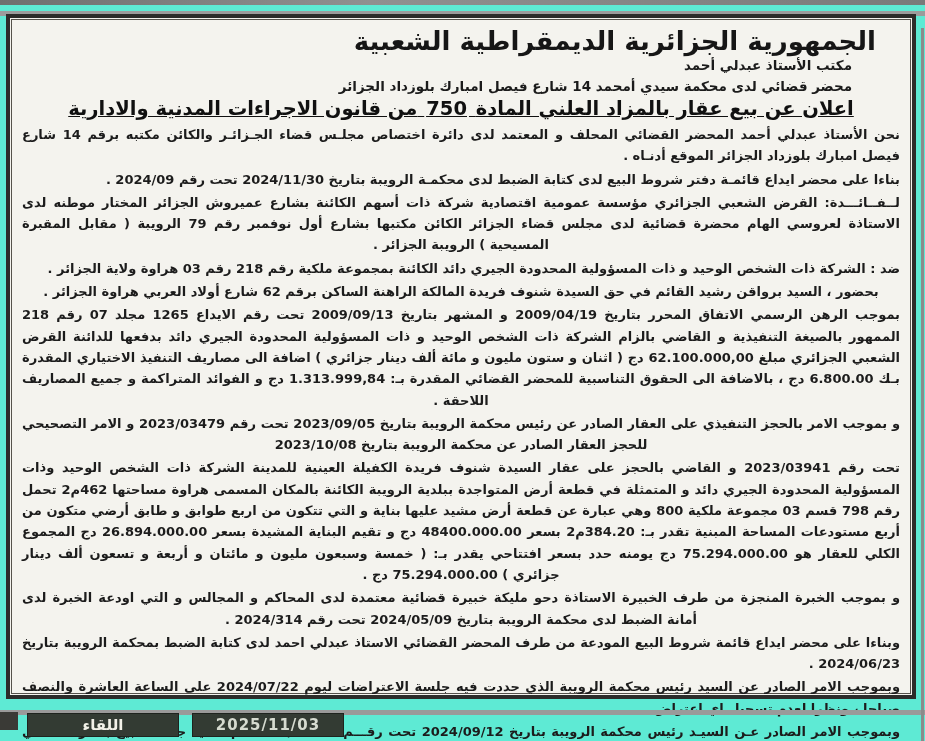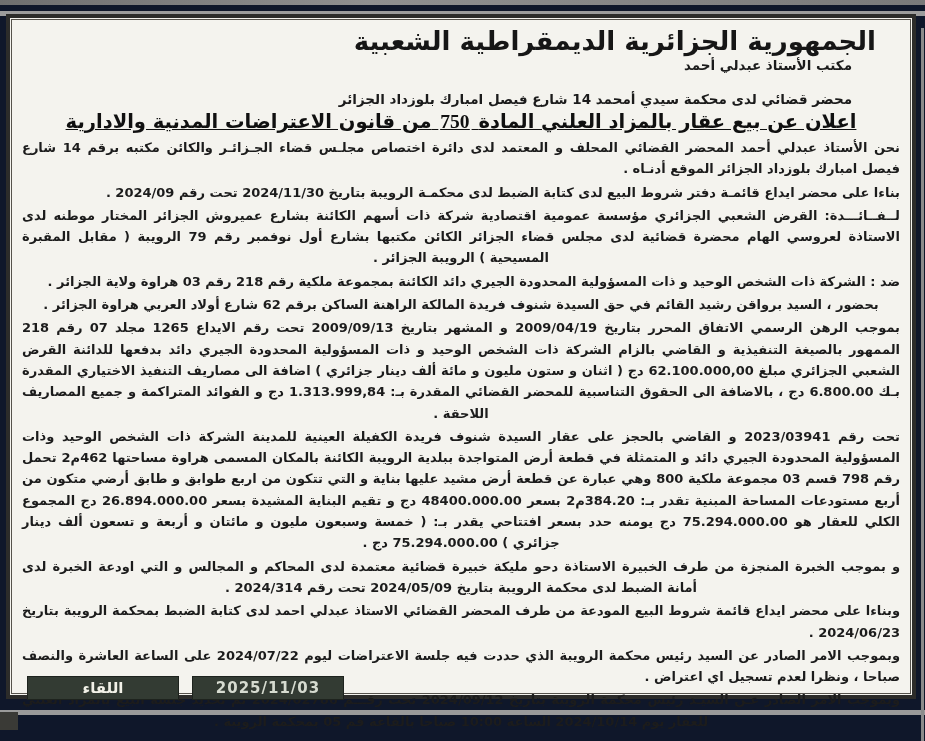--- a/index.html
+++ b/index.html
@@ -4,21 +4,21 @@
 <style>
   html,body{margin:0;padding:0;}
   body{
     width:925px;height:741px;
     background:#e9e7e1;
     font-family:"DejaVu Sans",sans-serif;
     position:relative;overflow:hidden;
   }
   .page{
     position:absolute;inset:0;
-    background:#0f172a;
+    background:#5eead4;
     color:#1b1b1b;
   }
   
   .scan-bar{position:absolute;left:0;right:0;background:#868686;}
   .scan-bar.top1{top:0;height:5px;background:linear-gradient(90deg,#6f6f6f,#909090 40%,#7a7a7a);}
   .scan-bar.top2{top:11px;height:5px;background:#9c9c9c;}
   .scan-bar.bottom1{top:710px;height:5px;background:#9a9a9a;}
   .right-edge{position:absolute;top:28px;bottom:0;right:1px;width:3px;background:#8b8b8b;}
   .corner-nub{position:absolute;left:0;top:712px;width:18px;height:18px;background:#3a3a36;}
   
@@ -30,41 +30,41 @@
     padding:6px 12px 4px 12px;
     box-sizing:border-box;
   }
   .republic{
     direction:rtl;text-align:right;
     font-size:26px;font-weight:bold;letter-spacing:0px;
     padding:2px 24px 0 0;color:#161616;
   }
   .office{direction:rtl;text-align:right;padding:1px 48px 0 0;font-weight:bold;}
   .office .line1{font-size:13.5px;}
-  .office .line2{font-size:13.5px;margin-top:18px;text-align:right;}
+  .office .line2{font-size:13.5px;margin-top:5px;text-align:right;}
   .title{
     direction:rtl;text-align:center;
     font-size:19.5px;font-weight:bold;
     text-decoration:underline;
     margin-top:3px;color:#101010;
   }
-  .title .artno{text-decoration:underline;padding:0 2px;font-family:Liberation Serif, serif;}
+  .title .artno{text-decoration:underline;padding:0 2px;}
   .body{
     direction:rtl;
     margin-top:4px;
     font-size:13px;font-weight:bold;
     line-height:21.3px;
     color:#1c1c1c;
   }
   .para{margin:0 0 2px 0;text-align:justify;}
   .para.last-right{text-align-last:right;}
   .para.last-center{text-align-last:center;}
   
   .badge{
-    position:absolute;top:676px;height:24px;
+    position:absolute;top:713px;height:24px;
     display:flex;align-items:center;justify-content:center;
     background:#333b33;color:#f2f1e8;
     font-weight:bold;font-size:15px;
     box-sizing:border-box;border:1px solid #1e231e;
   }
   .badge.stamp{left:27px;width:152px;letter-spacing:4px;}
   .badge.date{left:192px;width:152px;color:#d6dbd0;letter-spacing:1px;}
 </style>
 </head>
 <body>
@@ -76,29 +76,30 @@
 
   <div class="frame">
 
     <div class="republic">الجمهورية الجزائرية الديمقراطية الشعبية</div>
 
     <div class="office">
       <div class="line1">مكتب الأستاذ عبدلي أحمد</div>
       <div class="line2">محضر قضائي لدى محكمة سيدي أمحمد 14 شارع فيصل امبارك بلوزداد الجزائر</div>
     </div>
 
-    <div class="title"><span>اعلان عن بيع عقار بالمزاد العلني المادة</span> <span class="artno">750</span> <span>من قانون الاعتراضات المدنية والادارية</span></div>
+    <div class="title"><span>اعلان عن بيع عقار بالمزاد العلني المادة</span> <span class="artno">750</span> <span>من قانون الاجراءات المدنية والادارية</span></div>
 
     <div class="body">
       <p class="para last-right">نحن الأستاذ عبدلي أحمد المحضر القضائي المحلف و المعتمد لدى دائرة اختصاص مجلـس قضاء الجـزائـر والكائن مكتبه برقم 14 شارع فيصل امبارك بلوزداد الجزائر الموقع أدنـاه .</p>
       <p class="para last-right">بناءا على محضر ايداع قائمـة دفتر شروط البيع لدى كتابة الضبط لدى محكمـة الرويبة بتاريخ 2024/11/30 تحت رقم 2024/09 .</p>
       <p class="para last-center">لــفــائـــدة: القرض الشعبي الجزائري مؤسسة عمومية اقتصادية شركة ذات أسهم الكائنة بشارع عميروش الجزائر المختار موطنه لدى الاستاذة لعروسي الهام محضرة قضائية لدى مجلس قضاء الجزائر الكائن مكتبها بشارع أول نوفمبر رقم 79 الرويبة ( مقابل المقبرة المسيحية ) الرويبة الجزائر .</p>
       <p class="para last-right">ضد : الشركة ذات الشخص الوحيد و ذات المسؤولية المحدودة الجيري دائد الكائنة بمجموعة ملكية رقم 218 رقم 03 هراوة ولاية الجزائر .</p>
       <p class="para last-center">بحضور ، السيد برواقن رشيد القائم في حق السيدة شنوف فريدة المالكة الراهنة الساكن برقم 62 شارع أولاد العربي هراوة الجزائر .</p>
       <p class="para last-center">بموجب الرهن الرسمي الاتفاق المحرر بتاريخ 2009/04/19 و المشهر بتاريخ 2009/09/13 تحت رقم الايداع 1265 مجلد 07 رقم 218 الممهور بالصيغة التنفيذية و القاضي بالزام الشركة ذات الشخص الوحيد و ذات المسؤولية المحدودة الجيري دائد بدفعها للدائنة القرض الشعبي الجزائري مبلغ 62.100.000,00 دج ( اثنان و ستون مليون و مائة ألف دينار جزائري ) اضافة الى مصاريف التنفيذ الاختياري المقدرة بـك 6.800.00 دج ، بالاضافة الى الحقوق التناسبية للمحضر القضائي المقدرة بـ: 1.313.999,84 دج و الفوائد المتراكمة و جميع المصاريف اللاحقة .</p>
+      <p class="para last-center">و بموجب الامر بالحجز التنفيذي على العقار الصادر عن رئيس محكمة الرويبة بتاريخ 2023/09/05 تحت رقم 2023/03479 و الامر التصحيحي للحجز العقار الصادر عن محكمة الرويبة بتاريخ 2023/10/08</p>
       <p class="para last-center">تحت رقم 2023/03941 و القاضي بالحجز على عقار السيدة شنوف فريدة الكفيلة العينية للمدينة الشركة ذات الشخص الوحيد وذات المسؤولية المحدودة الجيري دائد و المتمثلة في قطعة أرض المتواجدة ببلدية الرويبة الكائنة بالمكان المسمى هراوة مساحتها 462م2 تحمل رقم 798 قسم 03 مجموعة ملكية 800 وهي عبارة عن قطعة أرض مشيد عليها بناية و التي تتكون من اربع طوابق و طابق أرضي متكون من أربع مستودعات المساحة المبنية تقدر بـ: 384.20م2 بسعر 48400.000.00 دج و تقيم البناية المشيدة بسعر 26.894.000.00 دج المجموع الكلي للعقار هو 75.294.000.00 دج يومنه حدد بسعر افتتاحي يقدر بـ: ( خمسة وسبعون مليون و مائتان و أربعة و تسعون ألف دينار جزائري ) 75.294.000.00 دج .</p>
       <p class="para last-center">و بموجب الخبرة المنجزة من طرف الخبيرة الاستاذة دحو مليكة خبيرة قضائية معتمدة لدى المحاكم و المجالس و التي اودعة الخبرة لدى أمانة الضبط لدى محكمة الرويبة بتاريخ 2024/05/09 تحت رقم 2024/314 .</p>
       <p class="para last-right">وبناءا على محضر ايداع قائمة شروط البيع المودعة من طرف المحضر القضائي الاستاذ عبدلي احمد لدى كتابة الضبط بمحكمة الرويبة بتاريخ 2024/06/23 .</p>
       <p class="para last-right">وبموجب الامر الصادر عن السيد رئيس محكمة الرويبة الذي حددت فيه جلسة الاعتراضات ليوم 2024/07/22 على الساعة العاشرة والنصف صباحا ، ونظرا لعدم تسجيل اي اعتراض .</p>
       <p class="para last-center">وبموجب الامر الصادر عـن السيـد رئيس محكمة الرويبة بتاريخ 2024/09/12 تحت رقـــم 2024/02786 تم تحديد جلسة البيع بالمزاد العلني للعقار يوم 2024/10/14 الساعة 10:00 صباحا بالقاعة قم 05 بمحكمة الرويبة .</p>
 
     </div>
   </div>
 
   <div class="scan-bar bottom1"></div>

